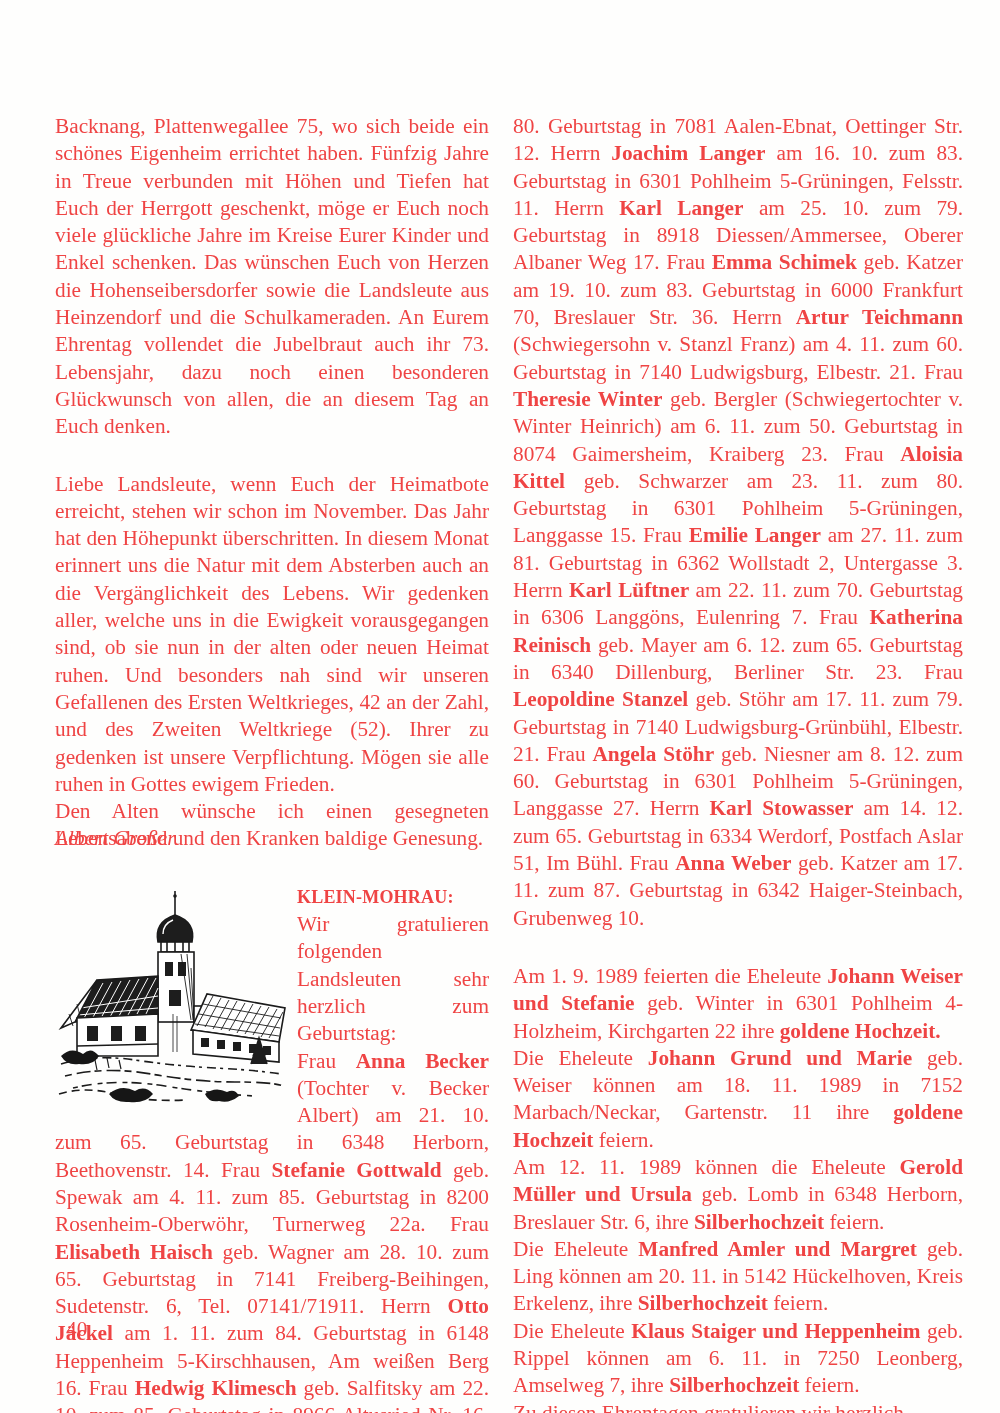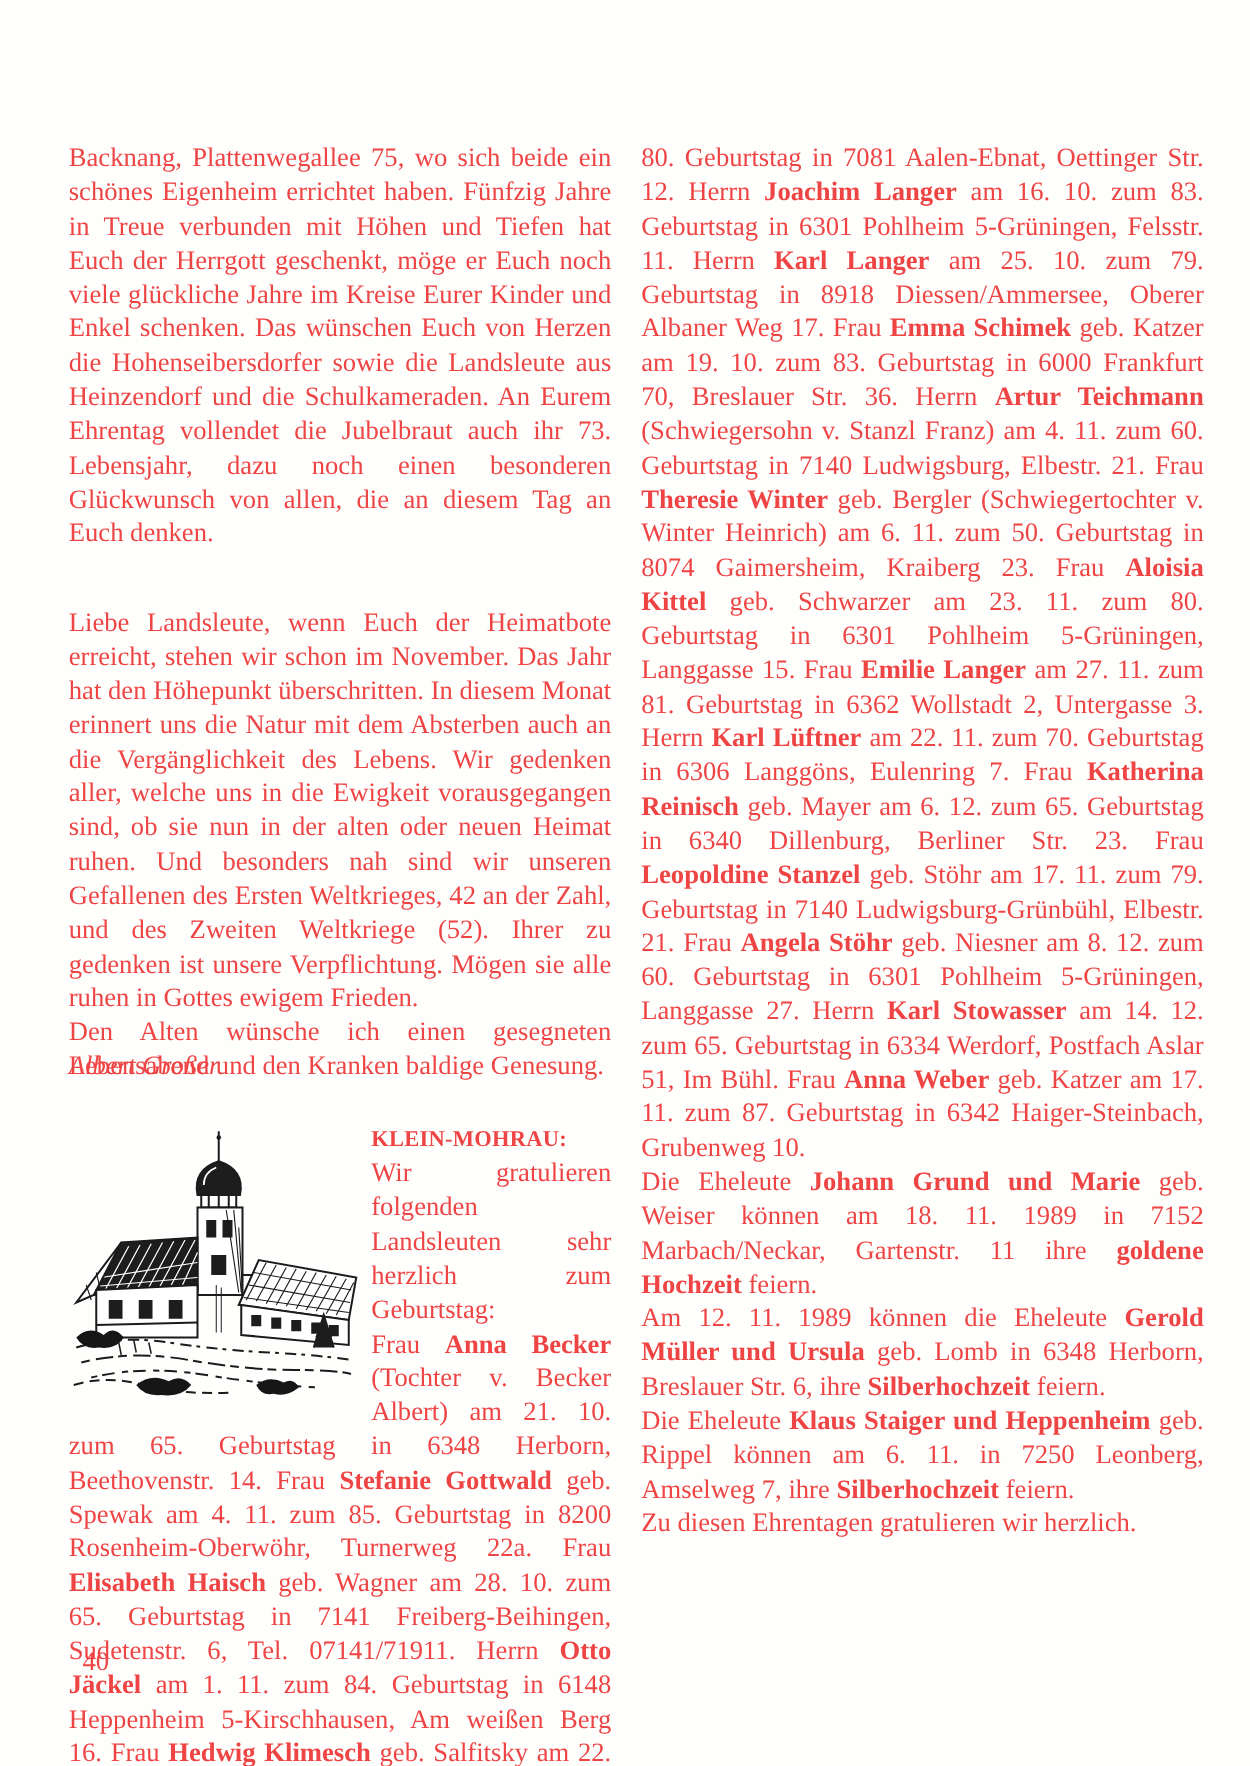--- a/index.html
+++ b/index.html
@@ -10,21 +10,21 @@
     background:#fefefd;
     color:#ef4444;
     font-family:Liberation Serif, serif;
     font-size:21.3px;
     line-height:27.3px;
   }
   .cols { display:flex; padding:113px 36px 0 55px; gap:24px; }
   .col-left  { width:434px; flex:none; }
   .col-right { width:450px; flex:none; }
   p.just { text-align:justify; hyphens:auto; -webkit-hyphens:auto; }
-  .gap    { margin-top:44px; }
+  .gap    { margin-top:30px; }
   .gap-lg { margin-top:31px; }
   .b { font-weight:bold; }
   .sig-row {
     text-align:left;
     margin-top:-27.3px;
     font-style:italic;
     padding-right:2px;
   }
   .section { margin-top:31px; }
   .section-heading {
@@ -112,22 +112,24 @@
           </g>
         </svg>
         <p class="section-heading">KLEIN-MOHRAU:</p>
         <p class="just">Wir gratulieren folgenden Landsleuten sehr herzlich zum Geburtstag:</p>
         <p class="just"><span>Frau </span><span class="b">Anna Becker</span><span> (Tochter v. Becker Albert) am 21. 10. zum 65. Geburtstag in 6348 Herborn, Beethovenstr. 14. Frau </span><span class="b">Stefanie Gottwald</span><span> geb. Spewak am 4. 11. zum 85. Geburtstag in 8200 Rosenheim-Oberwöhr, Turnerweg 22a. Frau </span><span class="b">Elisabeth Haisch</span><span> geb. Wagner am 28. 10. zum 65. Geburtstag in 7141 Freiberg-Beihingen, Sudetenstr. 6, Tel. 07141/71911. Herrn </span><span class="b">Otto Jäckel</span><span> am 1. 11. zum 84. Geburtstag in 6148 Heppenheim 5-Kirschhausen, Am weißen Berg 16. Frau </span><span class="b">Hedwig Klimesch</span><span> geb. Salfitsky am 22. 10. zum 85. Geburtstag in 8966 Altusried Nr. 16. Herrn </span></p>
       </div>
     </div>
 
     <div class="col-right">
       <p class="just"><span>80. Geburtstag in 7081 Aalen-Ebnat, Oettinger Str. 12. Herrn </span><span class="b">Joachim Langer</span><span> am 16. 10. zum 83. Geburtstag in 6301 Pohlheim 5-Grüningen, Felsstr. 11. Herrn </span><span class="b">Karl Langer</span><span> am 25. 10. zum 79. Geburtstag in 8918 Diessen/Ammersee, Oberer Albaner Weg 17. Frau </span><span class="b">Emma Schimek</span><span> geb. Katzer am 19. 10. zum 83. Geburtstag in 6000 Frankfurt 70, Breslauer Str. 36. Herrn </span><span class="b">Artur Teichmann</span><span> (Schwiegersohn v. Stanzl Franz) am 4. 11. zum 60. Geburtstag in 7140 Ludwigsburg, Elbestr. 21. Frau </span><span class="b">Theresie Winter</span><span> geb. Bergler (Schwiegertochter v. Winter Heinrich) am 6. 11. zum 50. Geburtstag in 8074 Gaimersheim, Kraiberg 23. Frau </span><span class="b">Aloisia Kittel</span><span> geb. Schwarzer am 23. 11. zum 80. Geburtstag in 6301 Pohlheim 5-Grüningen, Langgasse 15. Frau </span><span class="b">Emilie Langer</span><span> am 27. 11. zum 81. Geburtstag in 6362 Wollstadt 2, Untergasse 3. Herrn </span><span class="b">Karl Lüftner</span><span> am 22. 11. zum 70. Geburtstag in 6306 Langgöns, Eulenring 7. Frau </span><span class="b">Katherina Reinisch</span><span> geb. Mayer am 6. 12. zum 65. Geburtstag in 6340 Dillenburg, Berliner Str. 23. Frau </span><span class="b">Leopoldine Stanzel</span><span> geb. Stöhr am 17. 11. zum 79. Geburtstag in 7140 Ludwigsburg-Grünbühl, Elbestr. 21. Frau </span><span class="b">Angela Stöhr</span><span> geb. Niesner am 8. 12. zum 60. Geburtstag in 6301 Pohlheim 5-Grüningen, Langgasse 27. Herrn </span><span class="b">Karl Stowasser</span><span> am 14. 12. zum 65. Geburtstag in 6334 Werdorf, Postfach Aslar 51, Im Bühl. Frau </span><span class="b">Anna Weber</span><span> geb. Katzer am 17. 11. zum 87. Geburtstag in 6342 Haiger-Steinbach, Grubenweg 10.</span></p>
+      <p class="just gap-lg"><span>Am 1. 9. 1989 feierten die Eheleute </span><span class="b">Johann Weiser und Stefanie</span><span> geb. Winter in 6301 Pohlheim 4-Holzheim, Kirchgarten 22 ihre </span><span class="b">goldene Hochzeit.</span></p>
       <p class="just"><span>Die Eheleute </span><span class="b">Johann Grund und Marie</span><span> geb. Weiser können am 18. 11. 1989 in 7152 Marbach/Neckar, Gartenstr. 11 ihre </span><span class="b">goldene Hochzeit</span><span> feiern.</span></p>
       <p class="just"><span>Am 12. 11. 1989 können die Eheleute </span><span class="b">Gerold Müller und Ursula</span><span> geb. Lomb in 6348 Herborn, Breslauer Str. 6, ihre </span><span class="b">Silberhochzeit</span><span> feiern.</span></p>
+      <p class="just"><span>Die Eheleute </span><span class="b">Manfred Amler und Margret</span><span> geb. Ling können am 20. 11. in 5142 Hückelhoven, Kreis Erkelenz, ihre </span><span class="b">Silberhochzeit</span><span> feiern.</span></p>
       <p class="just"><span>Die Eheleute </span><span class="b">Klaus Staiger und Heppenheim</span><span> geb. Rippel können am 6. 11. in 7250 Leonberg, Amselweg 7, ihre </span><span class="b">Silberhochzeit</span><span> feiern.</span></p>
       <p class="just"><span>Zu diesen Ehrentagen gratulieren wir herzlich.</span></p>
     </div>
 
   </div>
 
   <div class="pageno">40</div>
 </div>
 
 </body></html>

